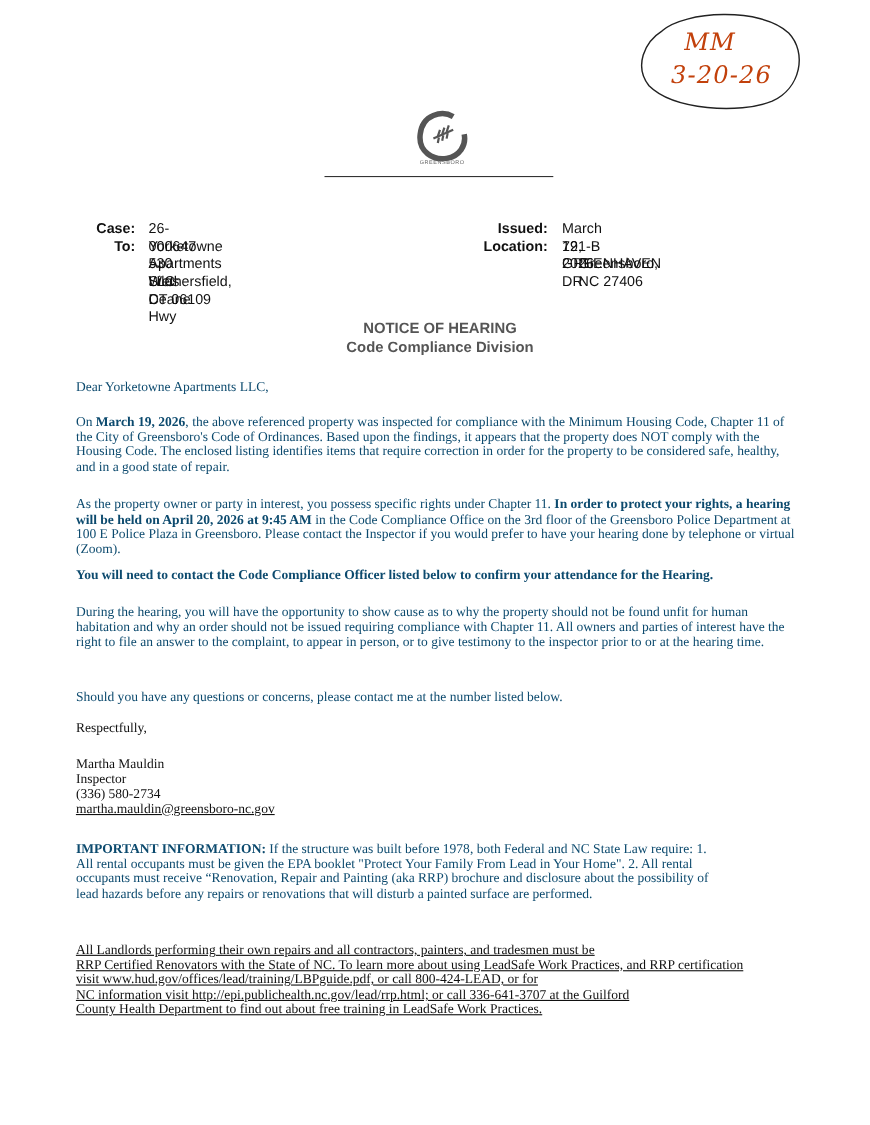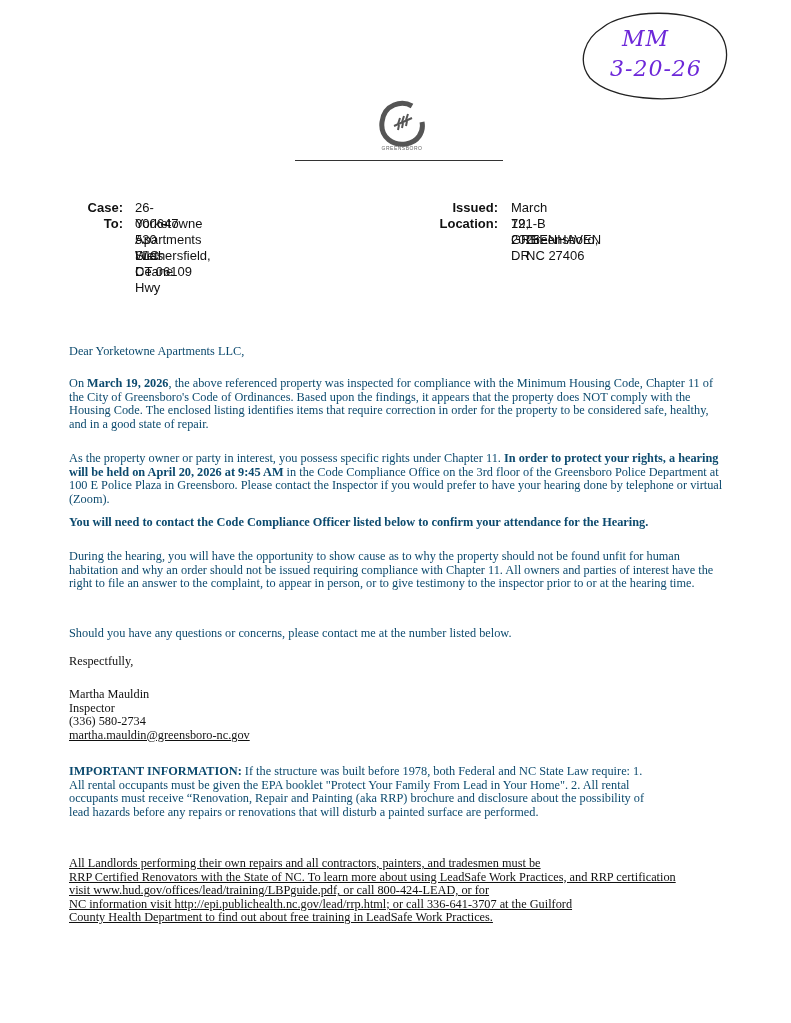--- a/index.html
+++ b/index.html
@@ -2,21 +2,21 @@
 <html><head>
 <meta charset="utf-8">
 <style>
   html, body { margin: 0; padding: 0; background: #ffffff; }
   body { width: 791px; height: 1023px; position: relative; overflow: hidden; color: #111; }
   .page { position: absolute; left: 0; top: 0; width: 791px; height: 1023px; background: #fff; }
 
   
   .stamp { position: absolute; left: 582px; top: 8px; width: 148px; height: 90px; }
   .stamp svg { position: absolute; left: 0; top: 0; }
-  .stamp .ink { position: absolute; font-family: "DejaVu Serif", serif; font-style: italic; color: #6d28d9; }
+  .stamp .ink { position: absolute; font-family: "DejaVu Serif", serif; font-style: italic; color: #c2410c; }
   .stamp .initials { left: 40px; top: 18px; font-size: 22px; letter-spacing: 1px; }
   .stamp .date { left: 28px; top: 48px; font-size: 22px; letter-spacing: 1px; }
 
   
   .logo { position: absolute; left: 372px; top: 100px; width: 60px; height: 56px; }
   .logo-text { position: absolute; left: 371px; top: 145px; width: 62px; text-align: center; font-family: "Liberation Sans", sans-serif; font-size: 5px; color: #666; letter-spacing: 0.5px; }
   .logo-rule { position: absolute; left: 295px; top: 160px; width: 208px; height: 1px; background: #333; }
 
   
   .hdr { position: absolute; font-family: "Liberation Sans", sans-serif; font-size: 13px; line-height: 16px; }
@@ -65,20 +65,24 @@
   </div>
 
   <div class="hdr">
     <span class="lbl" style="left:420px; top:200px; width:78px;">Issued:</span>
     <span class="val" style="left:511px; top:200px;">March 19, 2026</span>
     <span class="lbl" style="left:420px; top:216px; width:78px;">Location:</span>
     <span class="val" style="left:511px; top:216px;">721-B GREENHAVEN DR</span>
     <span class="val" style="left:526px; top:232px;">Greensboro, NC 27406</span>
   </div>
 
+  <div class="title">
+    <div class="t1">NOTICE OF HEARING</div>
+    <div class="t2">Code Compliance Division</div>
+  </div>
 
   <div class="para" style="top:345px;">Dear Yorketowne Apartments LLC,</div>
 
   <div class="para" style="top:377px;"><span>On </span><b>March 19, 2026</b><span>, the above referenced property was inspected for compliance with the Minimum Housing Code, Chapter 11 of the City of Greensboro's Code of Ordinances. Based upon the findings, it appears that the property does NOT comply with the Housing Code. The enclosed listing identifies items that require correction in order for the property to be considered safe, healthy, and in a good state of repair.</span></div>
 
   <div class="para" style="top:452px;"><span>As the property owner or party in interest, you possess specific rights under Chapter 11. </span><b>In order to protect your rights, a hearing will be held on April 20, 2026 at 9:45 AM</b><span> in the Code Compliance Office on the 3rd floor of the Greensboro Police Department at 100 E Police Plaza in Greensboro. Please contact the Inspector if you would prefer to have your hearing done by telephone or virtual (Zoom).</span></div>
 
   <div class="para" style="top:516px;"><b>You will need to contact the Code Compliance Officer listed below to confirm your attendance for the Hearing.</b></div>
 
   <div class="para" style="top:550px;">During the hearing, you will have the opportunity to show cause as to why the property should not be found unfit for human habitation and why an order should not be issued requiring compliance with Chapter 11. All owners and parties of interest have the right to file an answer to the complaint, to appear in person, or to give testimony to the inspector prior to or at the hearing time.</div>

